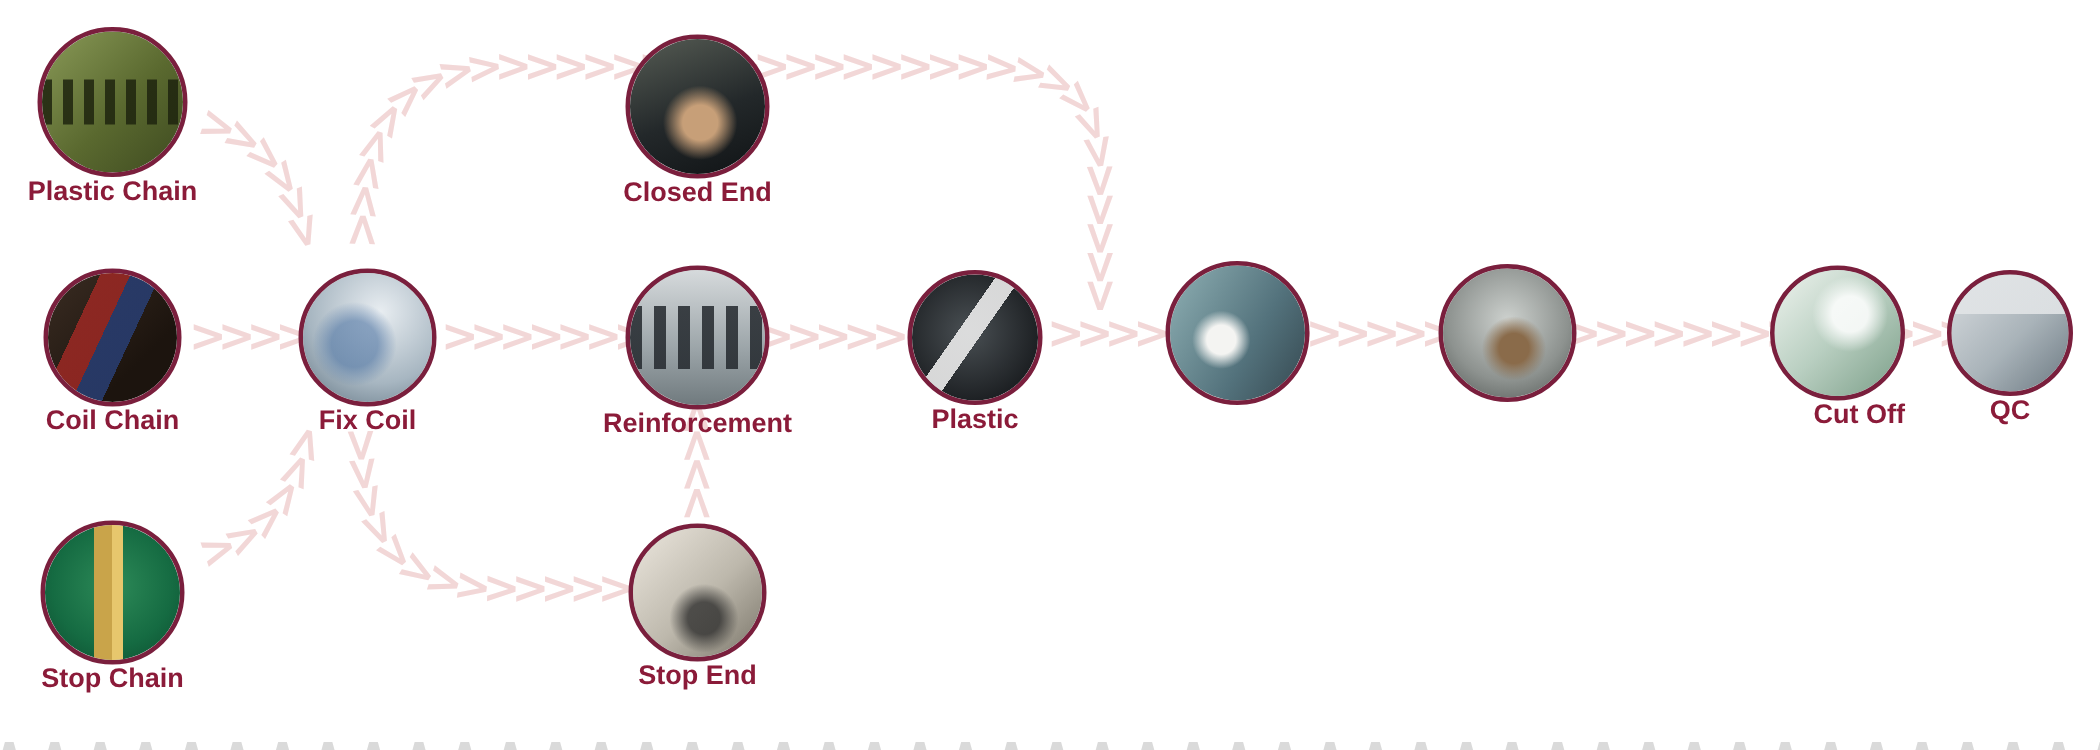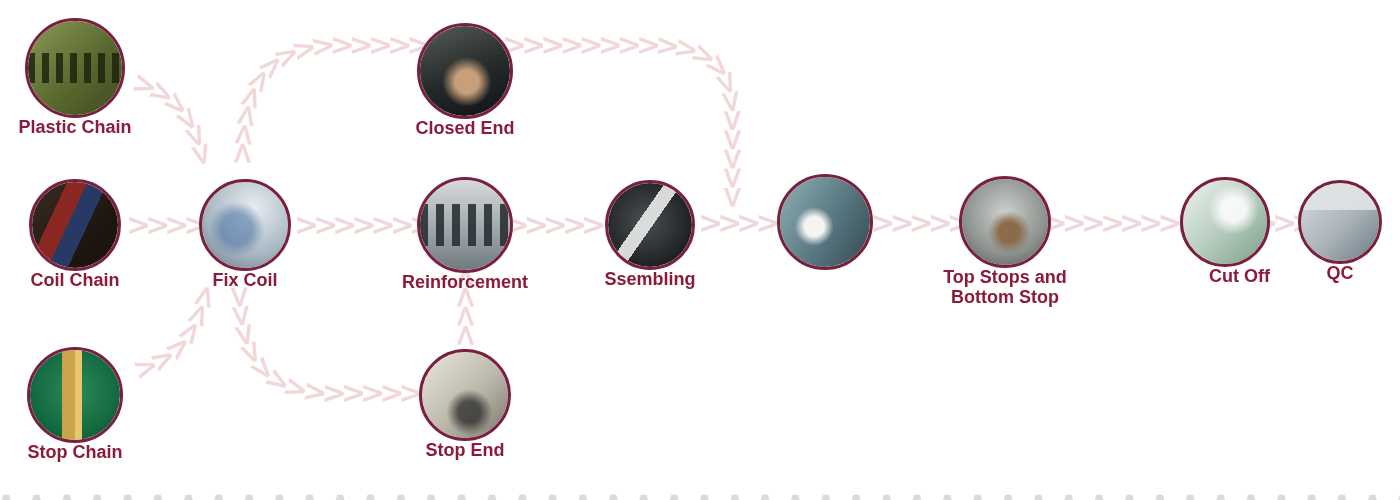--- a/index.html
+++ b/index.html
@@ -168,37 +168,33 @@
   <div class="circle">
       <div class="photo ph-openend"></div>
     </div>
   <div class="label">Stop End</div>
 </div>
 
 <div class="node" style="left:560px;top:180px;--d:90px;">
   <div class="circle">
       <div class="photo ph-punching"></div>
     </div>
-  <div class="label">Ssembling</div>
+  <div class="label">Plastic</div>
 </div>
 
 <div class="node" style="left:735px;top:174px;--d:96px;">
   <div class="circle">
       <div class="photo ph-slider"></div>
     </div>
 </div>
 
 <div class="node" style="left:915px;top:176px;--d:92px;">
   <div class="circle">
       <div class="photo ph-topstops"></div>
     </div>
-  <div class="label">
-    <span>Top Stops and</span>
-    <span>Bottom Stop</span>
-  </div>
 </div>
 
 <div class="node" style="left:1090px;top:177px;align-items:flex-end;--d:90px;">
   <div class="circle">
       <div class="photo ph-cutoff"></div>
     </div>
   <div class="label">Cut Off</div>
 </div>
 
 <div class="node" style="left:1250px;top:180px;--d:84px;">

